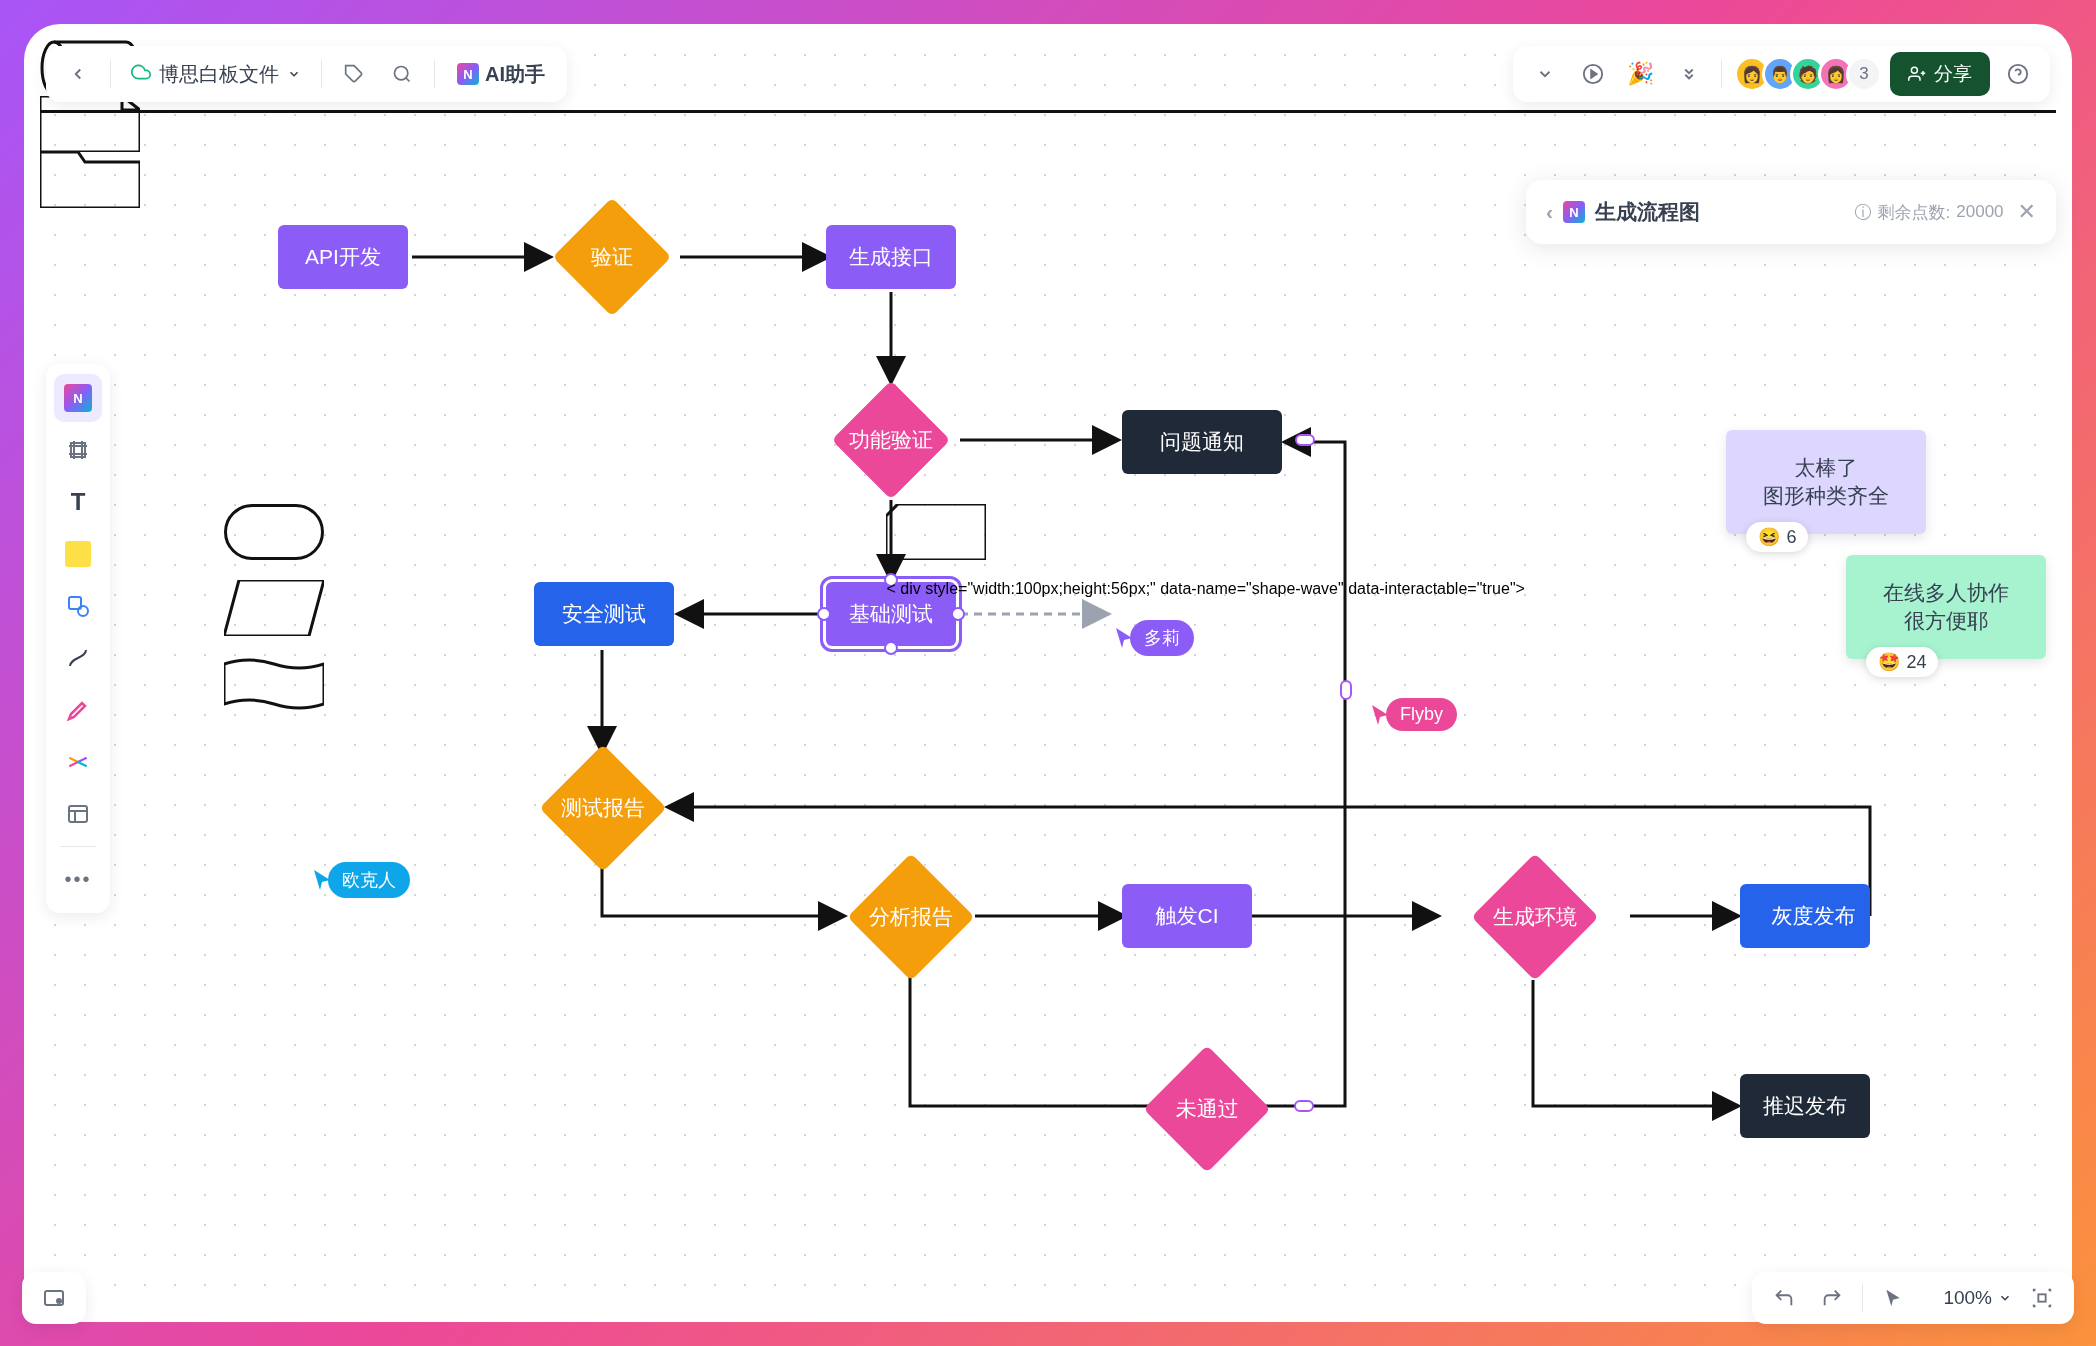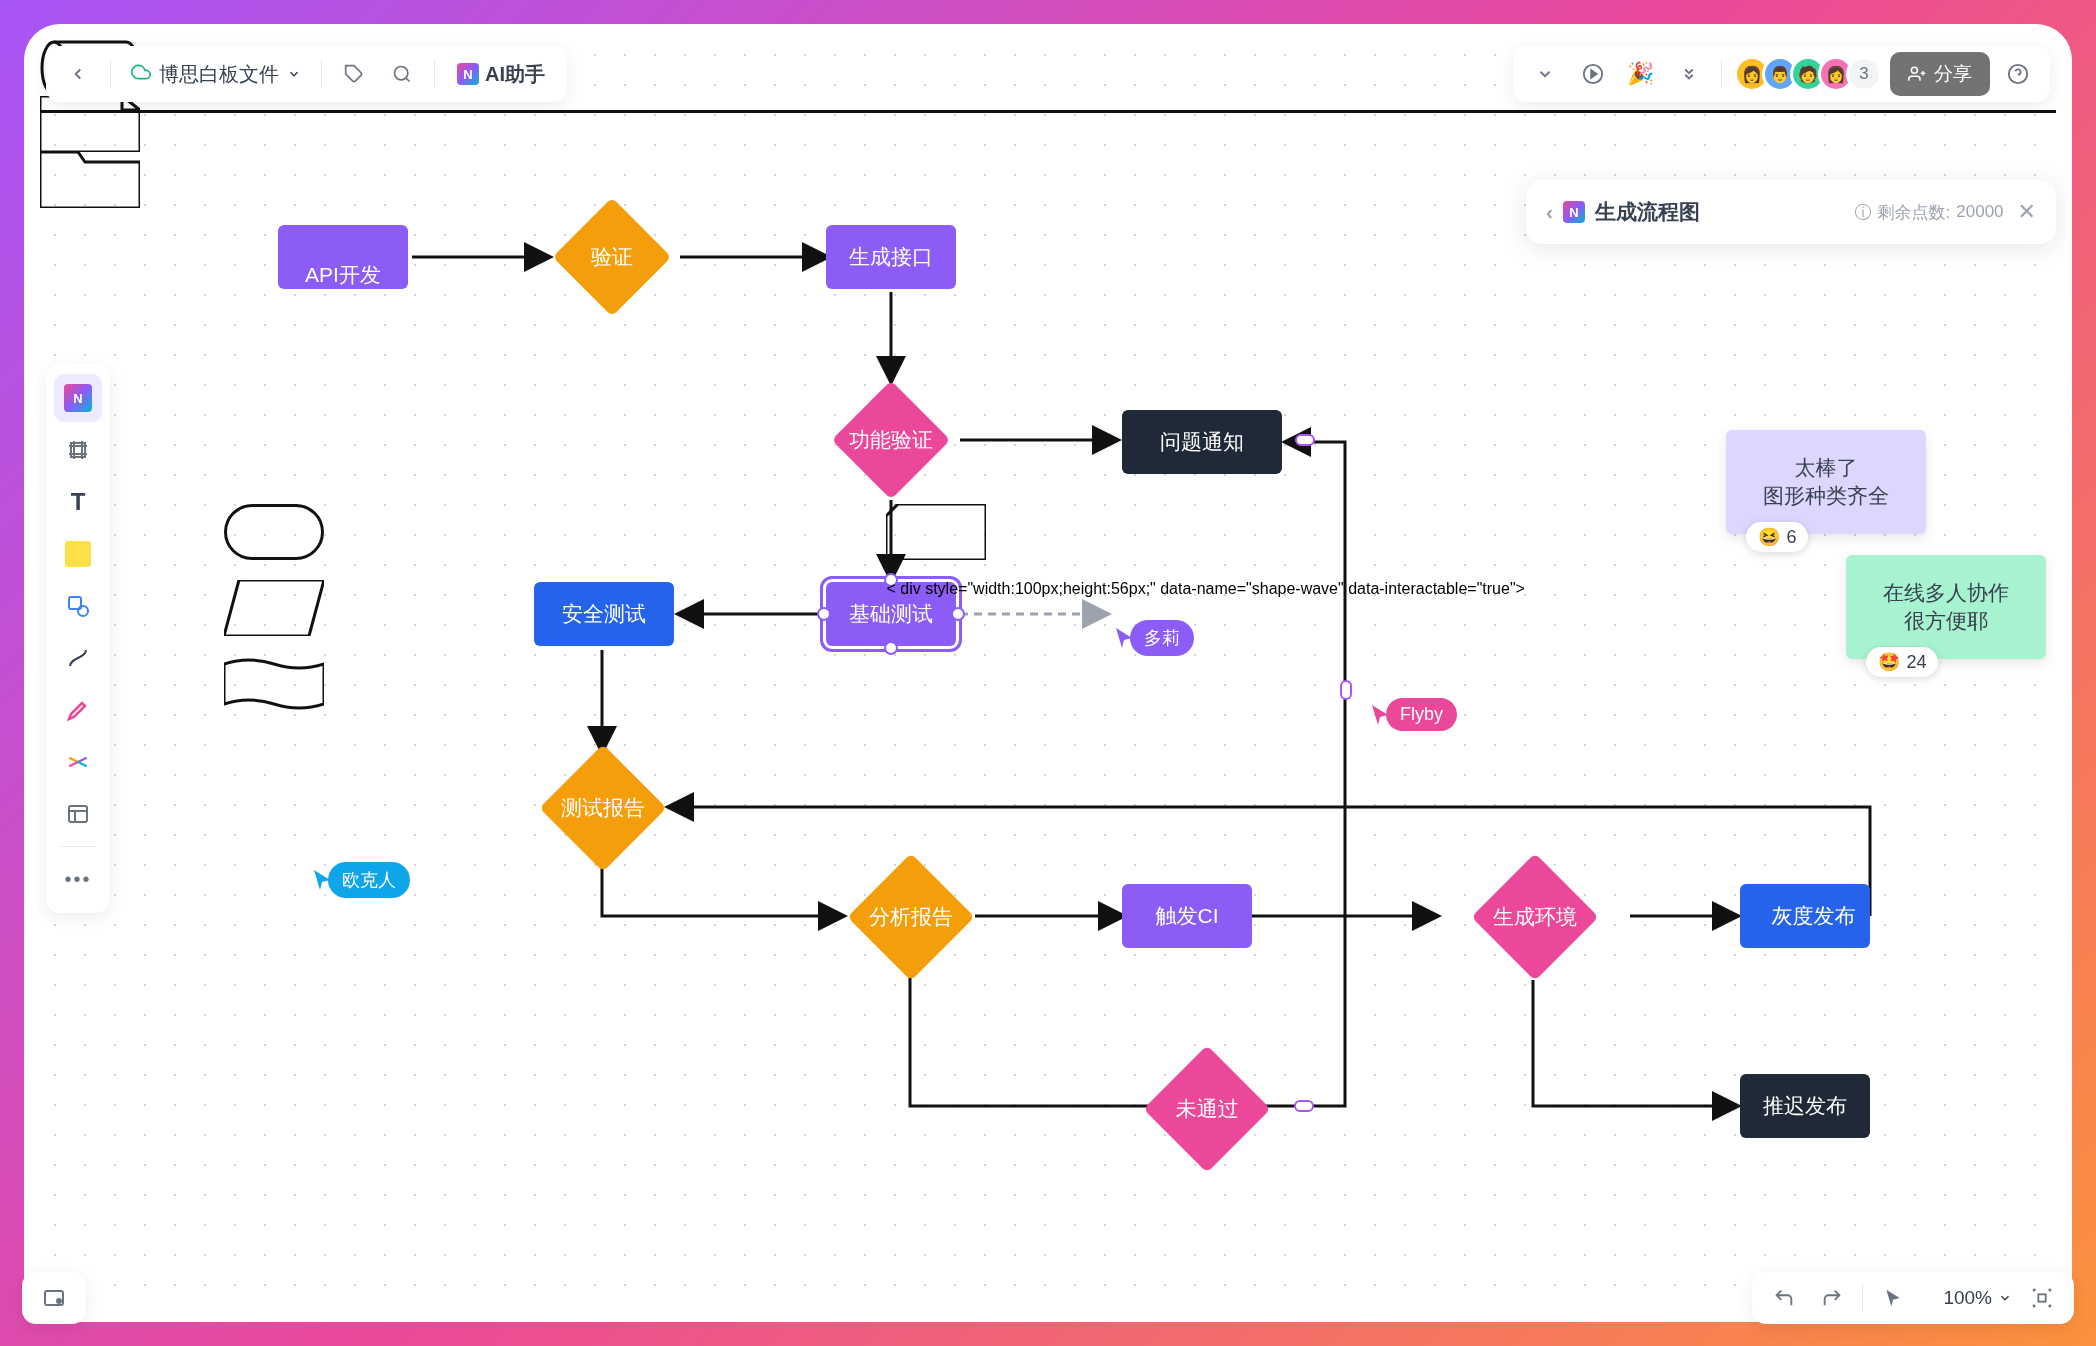--- a/index.html
+++ b/index.html
@@ -50,21 +50,21 @@
   background: linear-gradient(135deg, #ec4899, #8b5cf6, #06b6d4);
   border-radius: 4px;
   display: inline-flex; align-items: center; justify-content: center;
   color: #fff; font-size: 13px; font-weight: bold;
 }
 .avatars { display: flex; align-items: center; }
 .avatar { width: 36px; height: 36px; border-radius: 50%; border: 3px solid #fff; margin-left: -8px; display: flex; align-items: center; justify-content: center; font-size: 16px; }
 .avatar:first-child { margin-left: 0; }
 .avatar.more { background: #f3f4f6; color: #6b7280; font-size: 17px; }
 .share-btn {
-  background: #737373; color: #fff;
+  background: #14532d; color: #fff;
   padding: 9px 18px; border-radius: 10px;
   font-size: 19px; display: flex; align-items: center; gap: 8px;
   cursor: pointer;
 }
 
 
 .left-toolbar {
   position: absolute; left: 22px; top: 340px;
   width: 64px; background: #fff;
   border-radius: 14px;
@@ -337,21 +337,21 @@
     <line x1="975" y1="916" x2="1122" y2="916" stroke="#111" stroke-width="3" marker-end="url(#ah)"></line>
     <line x1="1252" y1="916" x2="1436" y2="916" stroke="#111" stroke-width="3" marker-end="url(#ah)"></line>
     <line x1="1630" y1="916" x2="1736" y2="916" stroke="#111" stroke-width="3" marker-end="url(#ah)"></line>
     <path d="M1533 980 L 1533 1106 L 1736 1106" stroke="#111" stroke-width="3" fill="none" marker-end="url(#ah)"></path>
     <path d="M910 970 L 910 1106 L 1288 1106" stroke="#111" stroke-width="3" fill="none"></path>
     <path d="M1288 1106 L 1345 1106 L 1345 442 L 1287 442" stroke="#111" stroke-width="3" fill="none" marker-end="url(#ah)"></path>
     <path d="M1870 916 L 1870 807 L 670 807" stroke="#111" stroke-width="3" fill="none" marker-end="url(#ah)"></path>
   </svg>
 
   <div class="canvas">
-    <div class="node rect purple" style="left:278px;top:225px;align-items:flex-end;">
+    <div class="node rect purple" style="left:278px;top:225px;">
       <span>API开发</span>
     </div>
     <div class="node diamond yellow" style="left:570px;top:215px;">
       <span>验证</span>
     </div>
     <div class="node rect purple" style="left:826px;top:225px;align-items:center;">
       <span>生成接口</span>
     </div>
     <div class="node diamond pink" style="left:849px;top:398px;">
       <span>功能验证</span>

